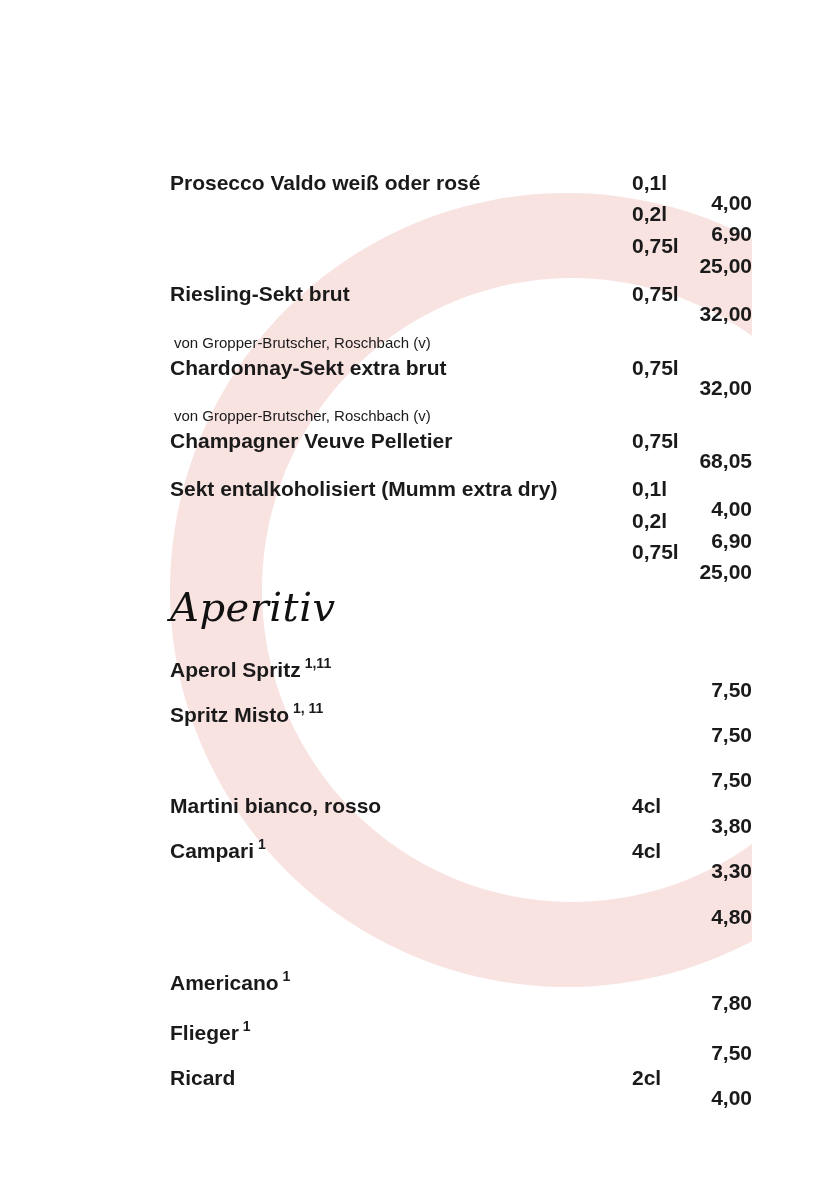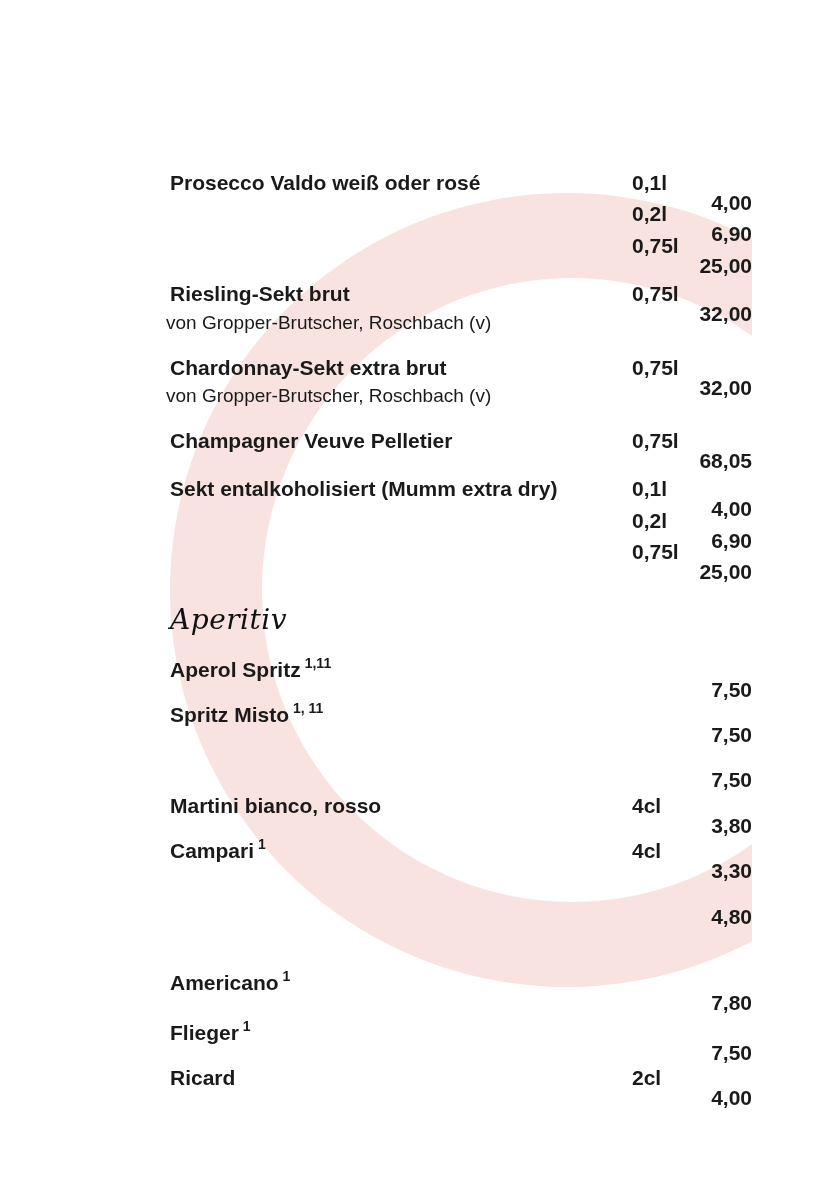--- a/index.html
+++ b/index.html
@@ -3,25 +3,25 @@
 <meta charset="utf-8">
 <style>
   html, body { margin: 0; padding: 0; background: #ffffff; }
   body { width: 839px; height: 1190px; position: relative; overflow: hidden;
          font-family: "Liberation Sans", "DejaVu Sans", sans-serif; color: #1a1a1a; }
   .page { position: absolute; left: 0; top: 0; width: 839px; height: 1190px; }
   .deco { position: absolute; left: 0; top: 0; width: 839px; height: 1190px; z-index: 0; }
   .heading { position: absolute; left: 170px; font-family: "DejaVu Serif", serif; font-style: italic;
              font-weight: normal; color: #111; letter-spacing: 0.5px; z-index: 1; white-space: nowrap; }
   .heading-1 { top: 98px; font-size: 34px; }
-  .heading-2 { top: 603px; font-size: 28px; }
+  .heading-2 { top: 584px; font-size: 40px; }
   .row { position: absolute; left: 170px; width: 582px; height: 28px; z-index: 1; font-weight: bold; }
   .name { position: absolute; left: 0; top: 0; font-size: 21px; line-height: 28px; white-space: nowrap; }
   .name sup { font-size: 14px; vertical-align: 0; position: relative; top: -9px; margin-left: 4px; }
-  .sub { position: absolute; left: 166px; font-size: 19px; line-height: 22px; white-space: nowrap; z-index: 1; }
+  .sub { position: absolute; left: 174px; font-size: 15px; line-height: 22px; white-space: nowrap; z-index: 1; margin-top: 20px; }
   .vol { position: absolute; left: 462px; top: 0; font-size: 21px; line-height: 28px; white-space: nowrap; text-align: center; }
   .price { position: absolute; right: 0; top: 0; font-size: 21px; line-height: 28px; text-align: center; white-space: nowrap; margin-top: 20px; }
 </style>
 </head>
 <body>
 
 <div class="page">
 
   <svg class="deco" viewBox="0 0 839 1190" xmlns="http://www.w3.org/2000/svg">
     <defs>

